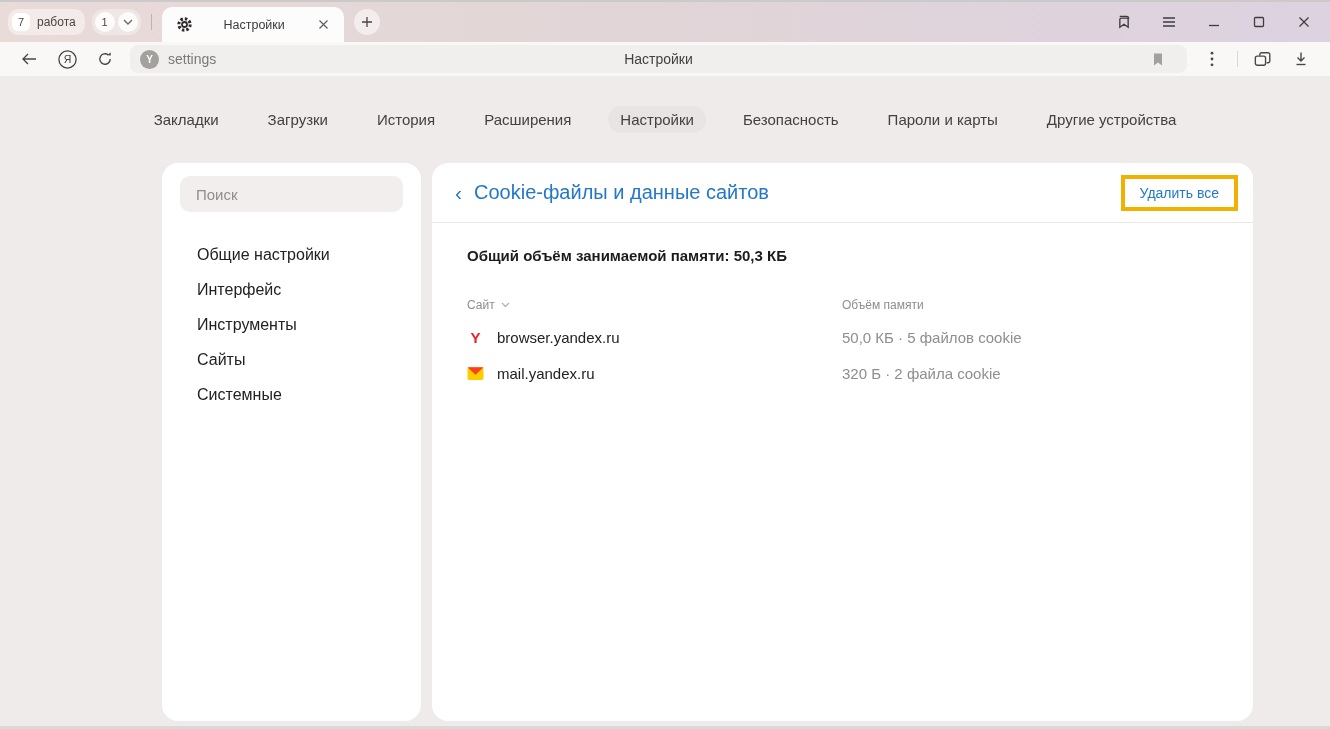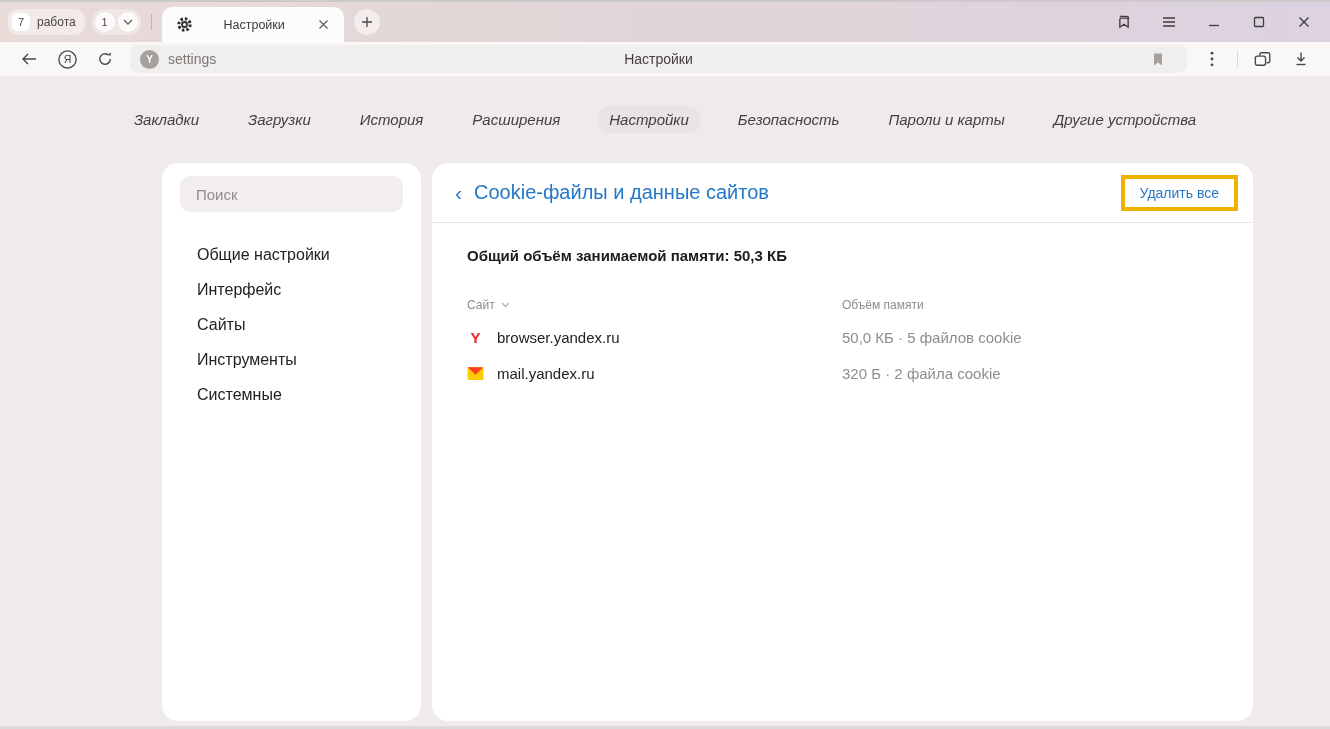--- a/index.html
+++ b/index.html
@@ -39,21 +39,21 @@
   .protect-badge { width:19px; height:19px; border-radius:50%; background:#a3a09e; color:#fff;
     font-size:10px; font-weight:bold; display:flex; align-items:center; justify-content:center; }
   .url-text { margin-left:9px; font-size:14px; color:#7b7876; }
   .url-title { position:absolute; left:0; right:0; text-align:center; font-size:14px; color:#44403f;
     pointer-events:none; }
   .tb-right { display:flex; align-items:center; flex:none; }
   .tb-divider { width:1px; height:16px; background:#d9d6d5; margin:0 6px; }
 
   
   .nav-tabs { margin-top:28px; height:30px; display:flex; justify-content:center;
-    align-items:center; gap:25px;font-style:italic; }
+    align-items:center; gap:25px; }
   .nav-item { font-size:15px; color:#454040; padding:5px 12px; border-radius:16px; cursor:pointer; }
   .nav-item.active { background:#e7e4e3; }
 
   .card { position:absolute; top:163px; bottom:8px; background:#fff; border-radius:16px;margin-left:42px; }
   .sidebar-card { left:120px; width:259px; padding:13px 18px; }
   .search-input { width:100%; height:36px; background:#f1eeed; border:none; border-radius:10px;
     padding:0 16px; font-size:15px; color:#232121; outline:none;
     font-family:"Liberation Sans", sans-serif; }
   .search-input::placeholder { color:#908d8c; }
   .side-list { margin-top:25px; }
@@ -211,22 +211,22 @@
     <span class="nav-item">Безопасность</span>
     <span class="nav-item">Пароли и карты</span>
     <span class="nav-item">Другие устройства</span>
   </div>
 
   <div class="card sidebar-card">
     <input class="search-input" type="text" placeholder="Поиск" style="">
     <div class="side-list">
       <div class="side-item">Общие настройки</div>
       <div class="side-item">Интерфейс</div>
+      <div class="side-item">Инструменты</div>
       <div class="side-item">Сайты</div>
-      <div class="side-item">Инструменты</div>
       <div class="side-item">Системные</div>
     </div>
   </div>
 
   <div class="card main-card">
     <div class="mc-header">
       <span class="back-chevron">‹</span>
       <span class="mc-title">Cookie-файлы и данные сайтов</span>
       <span class="hl-box">
         <span class="delete-all">Удалить все</span>

